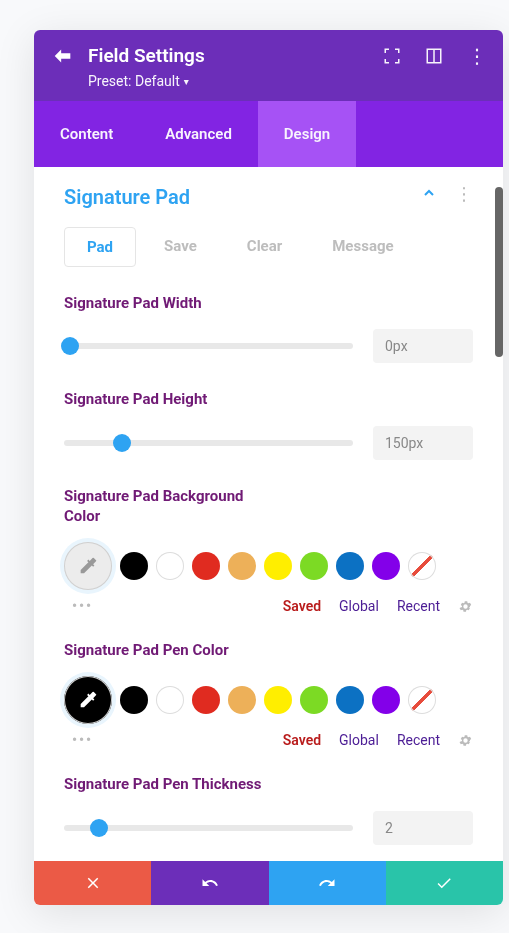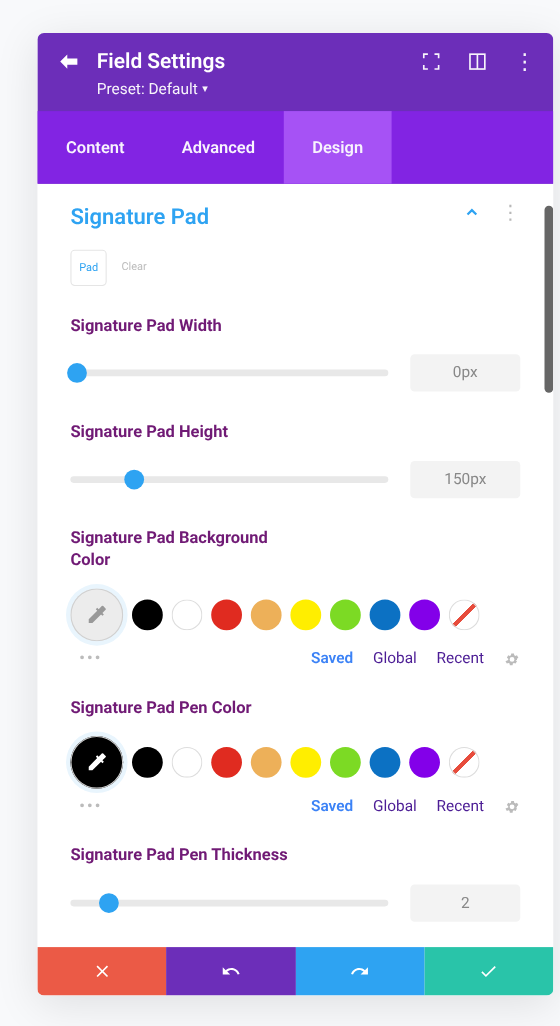--- a/index.html
+++ b/index.html
@@ -14,39 +14,39 @@
 .preset{padding:0 18px 12px 54px;font-size:14px;opacity:.95;cursor:pointer;display:flex;align-items:center;gap:4px}
 .tabs{display:flex;background:#8224e3}
 .tab{flex:0 0 auto;padding:24px 26px;font-size:15px;font-weight:600;cursor:pointer;color:#fff;opacity:.95}
 .tab.active{background:#a855f7}
 .body{padding:18px 30px 20px;position:relative;height:694px;overflow:hidden}
 .section-hdr{display:flex;margin-bottom:18px}
 .section-title{color:#2ea3f2;font-size:20px;font-weight:600;flex:1}
 .chev{color:#2ea3f2;cursor:pointer;margin-right:18px}
 .dots-v{color:#b8b8b8;cursor:pointer;font-size:18px;line-height:1}
 .subtabs{display:flex;gap:6px;margin-bottom:26px}
-.subtab{padding:10px 7px;font-size:10px;font-weight:400;cursor:pointer;color:#bdbdbd;border-radius:4px}
+.subtab{padding:10px 22px;font-size:15px;font-weight:700;cursor:pointer;color:#bdbdbd;border-radius:4px}
 .subtab.active{color:#2ea3f2;border:1px solid #e5e5e5;background:#fff}
 .field{margin-bottom:26px}
 .field-label{font-size:15px;font-weight:700;color:#701a75;margin-bottom:16px;max-width:210px;line-height:1.35}
 .slider-row{display:flex;align-items:center;gap:20px}
 .slider{flex:1;height:6px;background:#e8e8e8;border-radius:3px;position:relative;cursor:pointer}
 .thumb{position:absolute;width:18px;height:18px;background:#2ea3f2;border-radius:50%;top:50%;transform:translate(-50%,-50%);cursor:pointer}
-.val{width:100px;background:#f3f3f3;border:none;padding:9px 12px;font-size:14px;color:#888;border-radius:4px;text-align:center}
+.val{width:100px;background:#f3f3f3;border:none;padding:9px 12px;font-size:14px;color:#888;border-radius:4px;text-align:left}
 .swatch-row{display:flex;gap:8px;align-items:center;margin-bottom:8px}
 .picker{width:48px;height:48px;border-radius:50%;display:flex;align-items:center;justify-content:center;cursor:pointer;box-shadow:0 0 0 4px #e9f5fd,0 0 0 1px #d0d0d0 inset}
 .picker.light{background:#ececec}
 .picker.dark{background:#000}
 .eyed{width:22px;height:22px}
 .sw{width:28px;height:28px;border-radius:50%;cursor:pointer;flex:0 0 auto}
 .sw.border{box-shadow:0 0 0 1px #ddd inset}
 .sw.trans{background:linear-gradient(135deg,#fff 45%,#e74c3c 45%,#e74c3c 55%,#fff 55%);box-shadow:0 0 0 1px #ddd inset}
 .color-footer{display:flex;align-items:center;gap:18px;font-size:14px;padding-left:8px}
 .dots-h{color:#bbb;cursor:pointer;letter-spacing:2px;margin-right:auto;font-weight:700}
-.cf-saved{color:#3b82f6;font-weight:600;cursor:pointer}
+.cf-saved{color:#b91c1c;font-weight:600;cursor:pointer}
 .cf{color:#4c1d95;cursor:pointer}
 .gear{color:#bbb;cursor:pointer}
 .scrollbar{position:absolute;right:0;top:20px;width:8px;height:170px;background:#666;border-radius:4px}
 .footer{display:flex}
 .fbtn{flex:1;height:44px;display:flex;align-items:center;justify-content:center;cursor:pointer;color:#fff}
 .fbtn.red{background:#eb5a46}
 .fbtn.purple{background:#6c2eb9}
 .fbtn.blue{background:#2ea3f2}
 .fbtn.green{background:#29c4a9}
 .fic{width:18px;height:18px}
@@ -89,21 +89,23 @@
     <div class="section-hdr">
       <div class="section-title">Signature Pad</div>
       <svg class="chev" width="16" height="16" viewBox="0 0 24 24" fill="none" stroke="#2ea3f2" stroke-width="3">
           <polyline points="6 15 12 9 18 15"></polyline>
         </svg>
       <div class="dots-v">⋮</div>
     </div>
 
     <div class="subtabs">
       <div class="subtab active">Pad</div>
+      <div class="subtab">Save</div>
       <div class="subtab">Clear</div>
+      <div class="subtab">Message</div>
     </div>
 
     <div class="field">
       <div class="field-label">Signature Pad Width</div>
       <div class="slider-row">
         <div class="slider">
             <div class="thumb" style="left:2%"></div>
           </div>
         <input class="val" value="0px" style="">
       </div>

